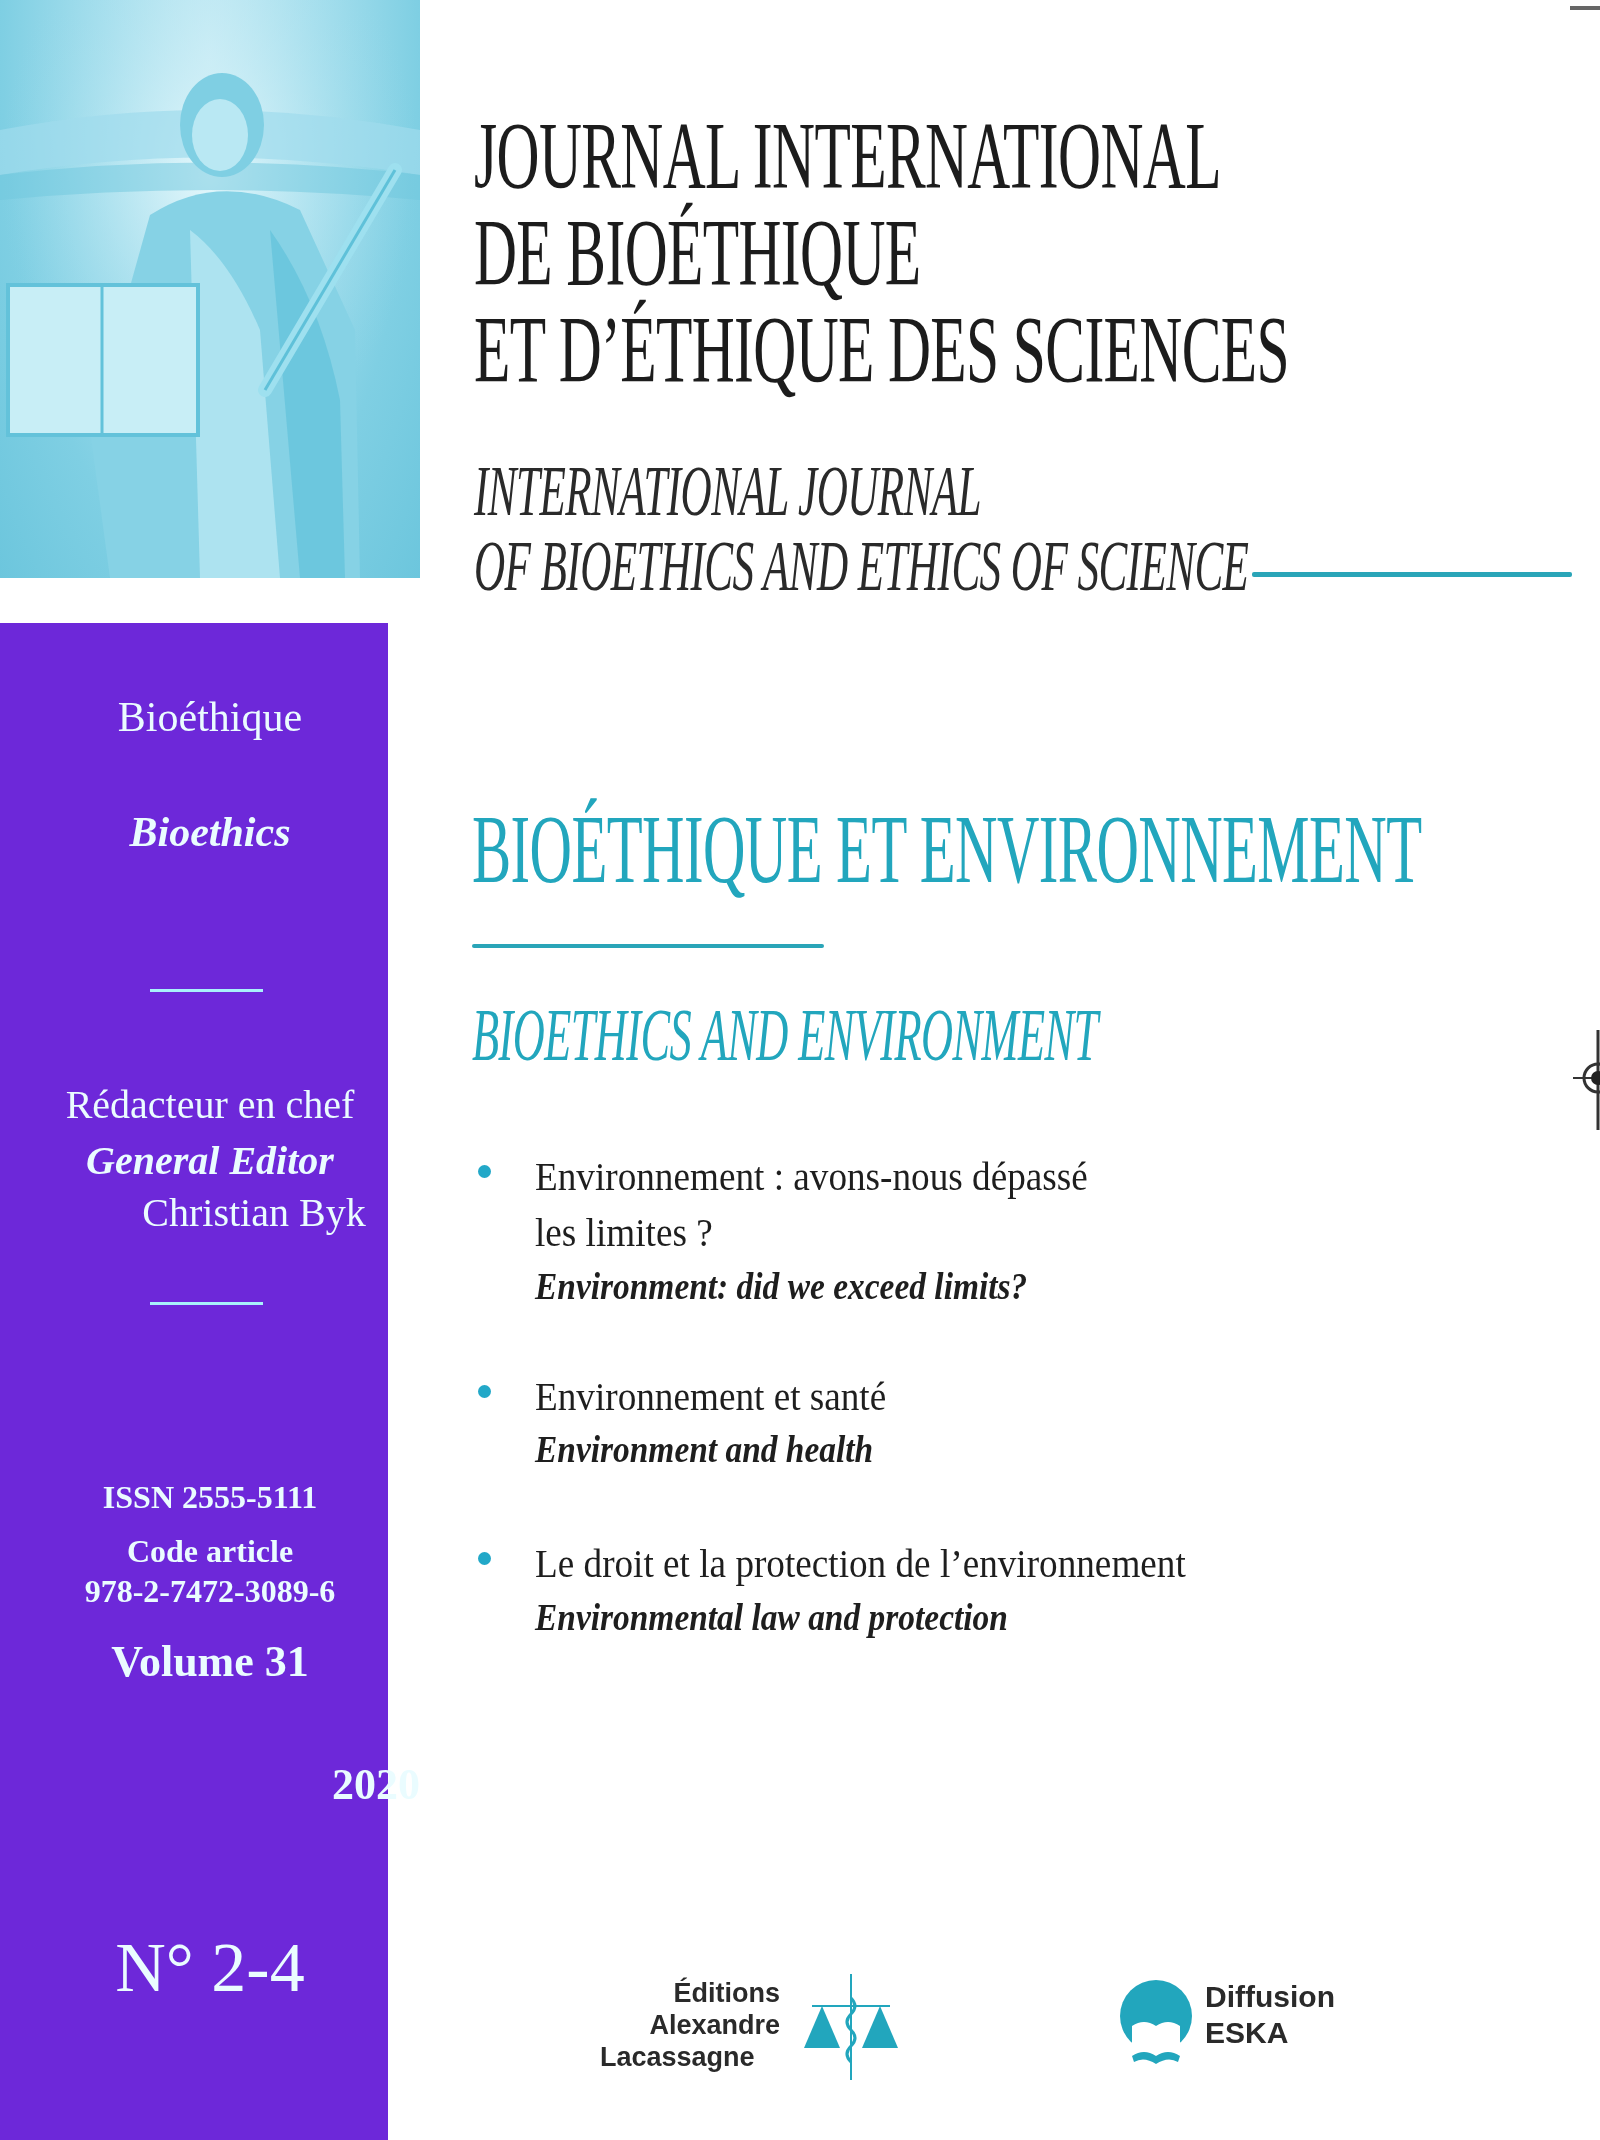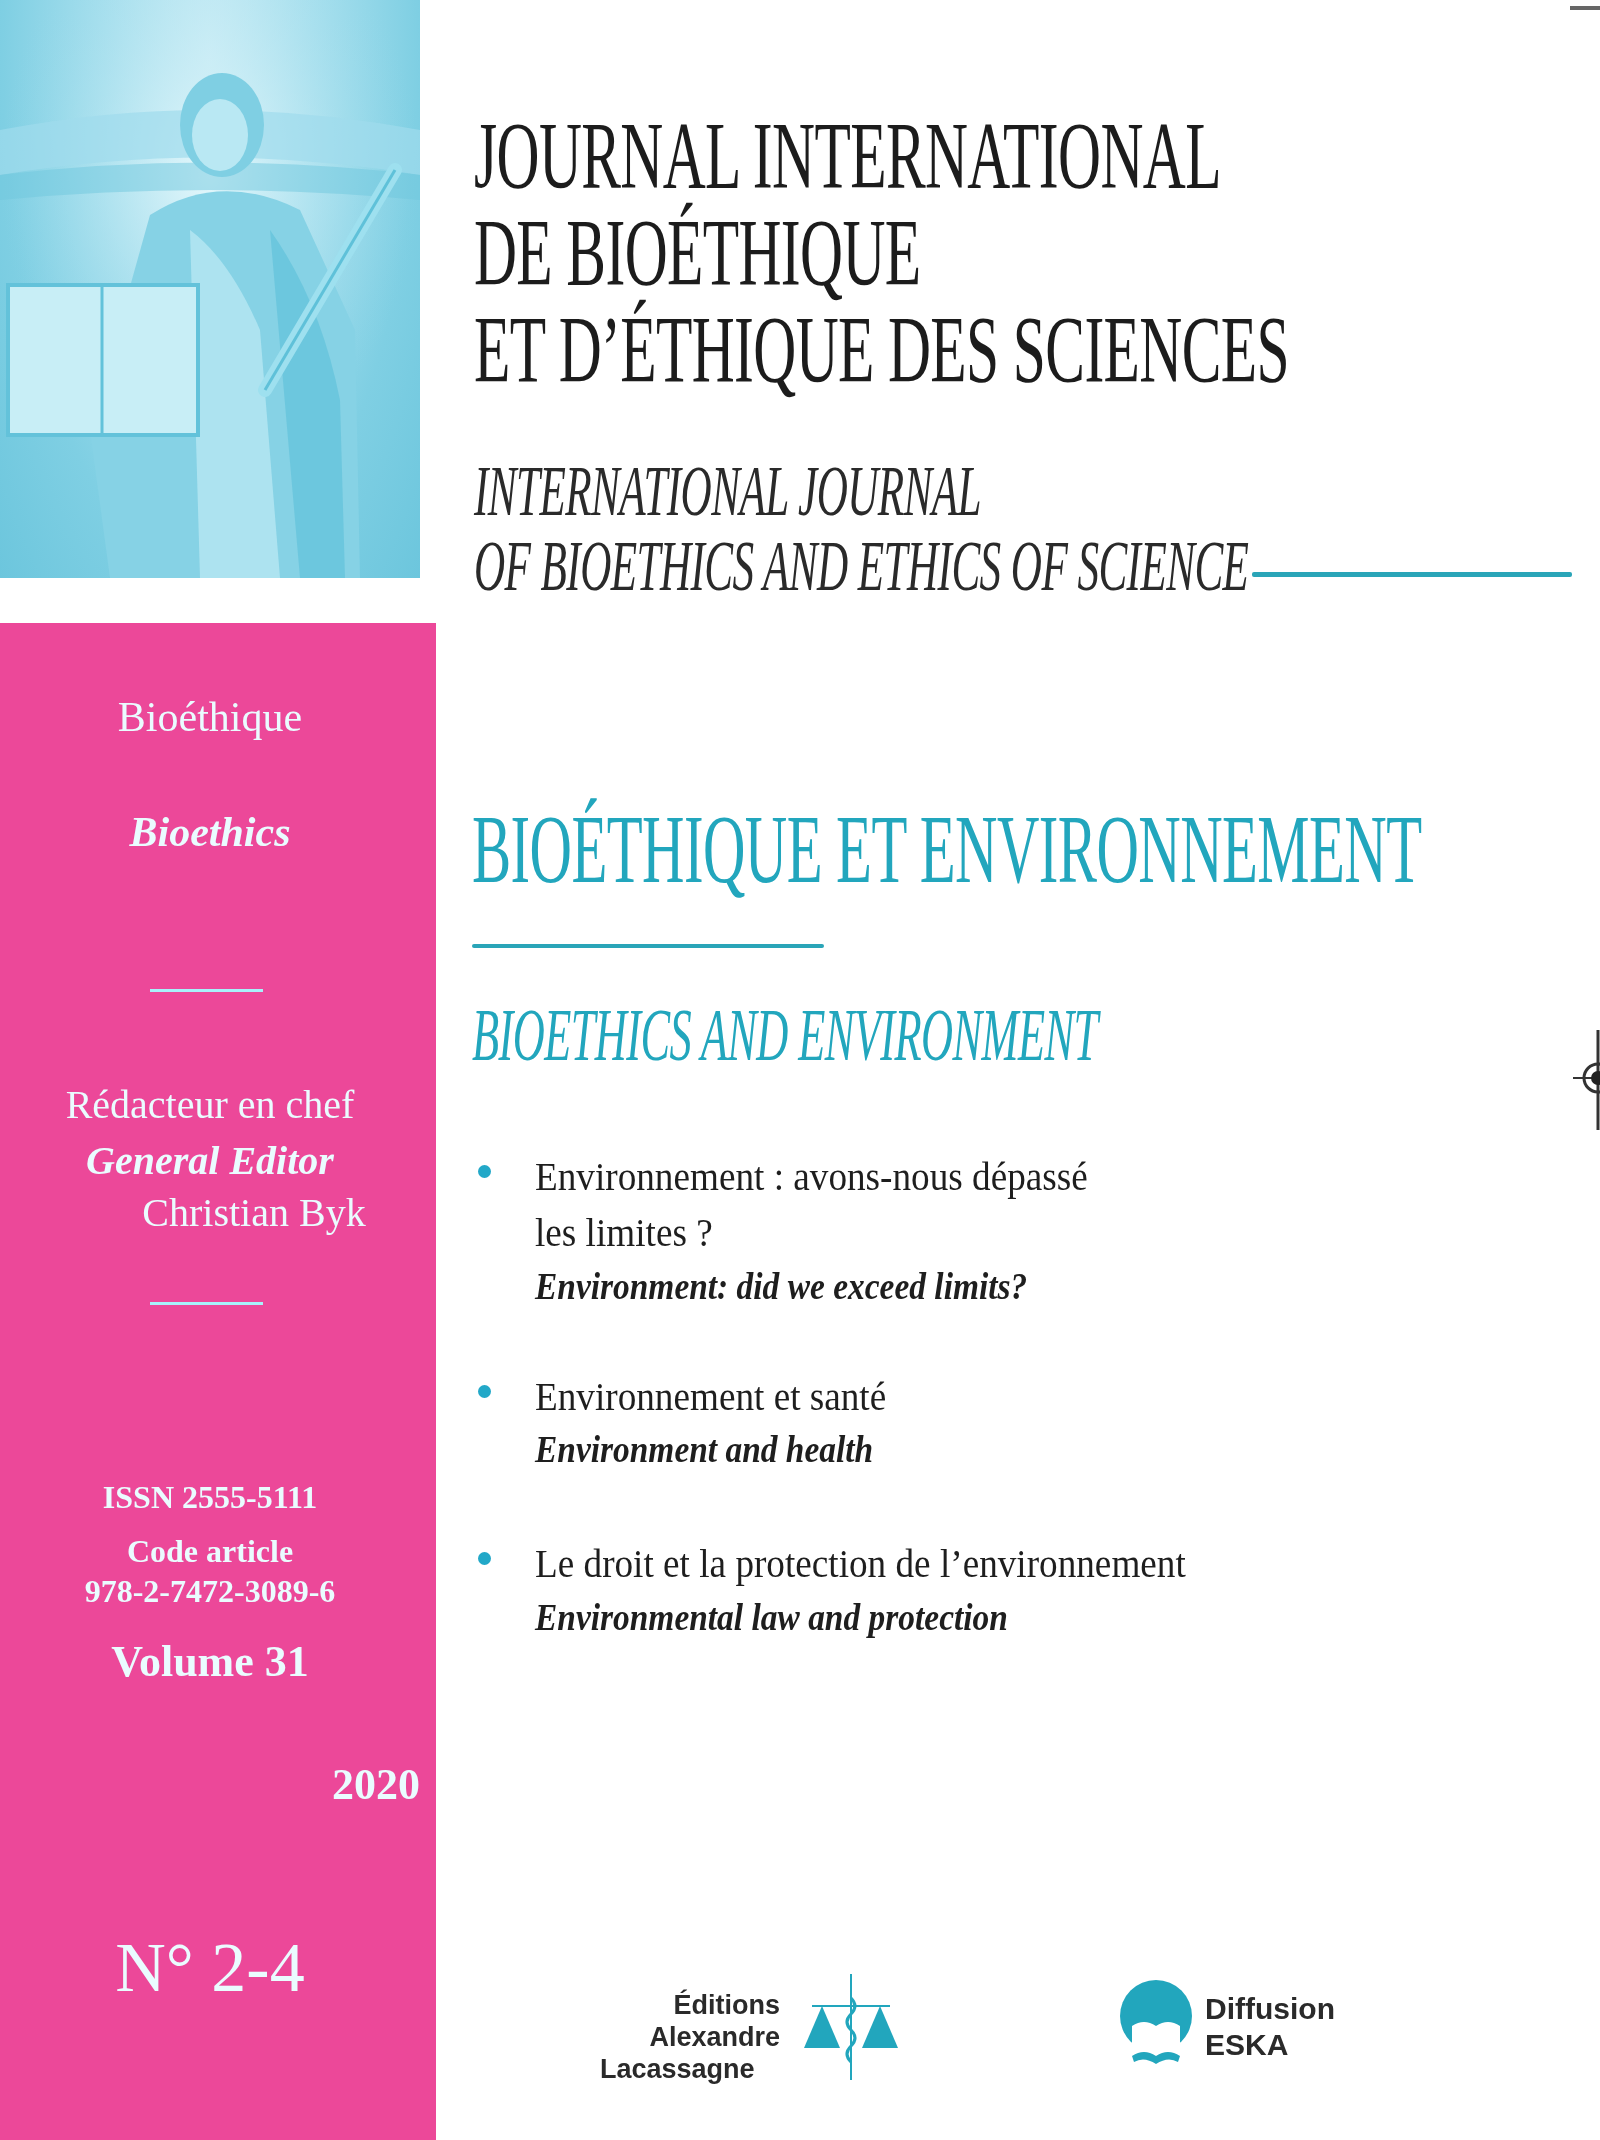--- a/index.html
+++ b/index.html
@@ -6,42 +6,42 @@
   body { width:1600px; height:2140px; position:relative; background:#ffffff; overflow:hidden;
          font-family:"Liberation Serif","DejaVu Serif",serif; }
   .abs { position:absolute; }
 
   
   #statue { left:0; top:0; width:420px; height:578px; overflow:hidden;
             background: radial-gradient(ellipse at 50% 10%, #d6f1f8 0%, #a9e0ee 35%, #7fcfe3 70%, #6cc6dd 100%); }
   #statue svg { position:absolute; left:0; top:0; }
 
   
-  #side { left:0; top:623px; width:436px; height:1517px; background:#ec4899; color:#eafcff; text-align:center; }
+  #side { left:0; top:623px; width:388px; height:1517px; background:#6d28d9; color:#eafcff; text-align:center; }
   .side-line { position:absolute; left:0; width:420px; text-align:center; line-height:1; }
   .side-rule { position:absolute; left:150px; width:113px; height:3px; background:#a8f1fb; }
 
   
   .title-fr { position:absolute; left:474px; font-size:96px; color:#1c1c1c; line-height:1;
               transform:scaleX(0.62); transform-origin:left top; white-space:nowrap; letter-spacing:-1px; }
   .title-en { position:absolute; left:474px; font-size:72px; color:#2a2a2a; font-style:italic; line-height:1;
               transform:scaleX(0.60); transform-origin:left top; white-space:nowrap; letter-spacing:-1px; }
   .cyan-title { position:absolute; left:472px; font-size:98px; color:#22a6bd; line-height:1;
               transform:scaleX(0.60); transform-origin:left top; white-space:nowrap; letter-spacing:-1px; }
   .cyan-sub { position:absolute; left:472px; font-size:74px; color:#22a6bd; font-style:italic; line-height:1;
               transform:scaleX(0.60); transform-origin:left top; white-space:nowrap; letter-spacing:-1px; }
   .rule { position:absolute; height:5px; background:#2aa5b8; border-radius:2px; }
 
   .bullet { position:absolute; left:478px; width:13px; height:13px; border-radius:50%; background:#22a8c8; }
   .item-fr { position:absolute; left:535px; font-size:40px; color:#1e1e1e; line-height:1; white-space:nowrap;
              transform:scaleX(0.93); transform-origin:left top; }
   .item-en { position:absolute; left:535px; font-size:38px; color:#1e1e1e; font-style:italic; font-weight:bold; line-height:1; white-space:nowrap;
              transform:scaleX(0.88); transform-origin:left top; }
 
-  .logo-text { position:absolute; font-family:"Liberation Sans","DejaVu Sans",sans-serif; font-weight:bold; color:#2a2a2a; line-height:1;margin-top:12px; }
+  .logo-text { position:absolute; font-family:"Liberation Sans","DejaVu Sans",sans-serif; font-weight:bold; color:#2a2a2a; line-height:1; }
   .crop-mark { position:absolute; }
 </style>
 </head>
 <body>
 
 <div id="statue" class="abs">
   <svg width="420" height="578" viewBox="0 0 420 578">
     <defs>
       <radialGradient id="halo" cx="50%" cy="30%" r="50%">
         <stop offset="0%" stop-color="#e6f8fc"></stop>

